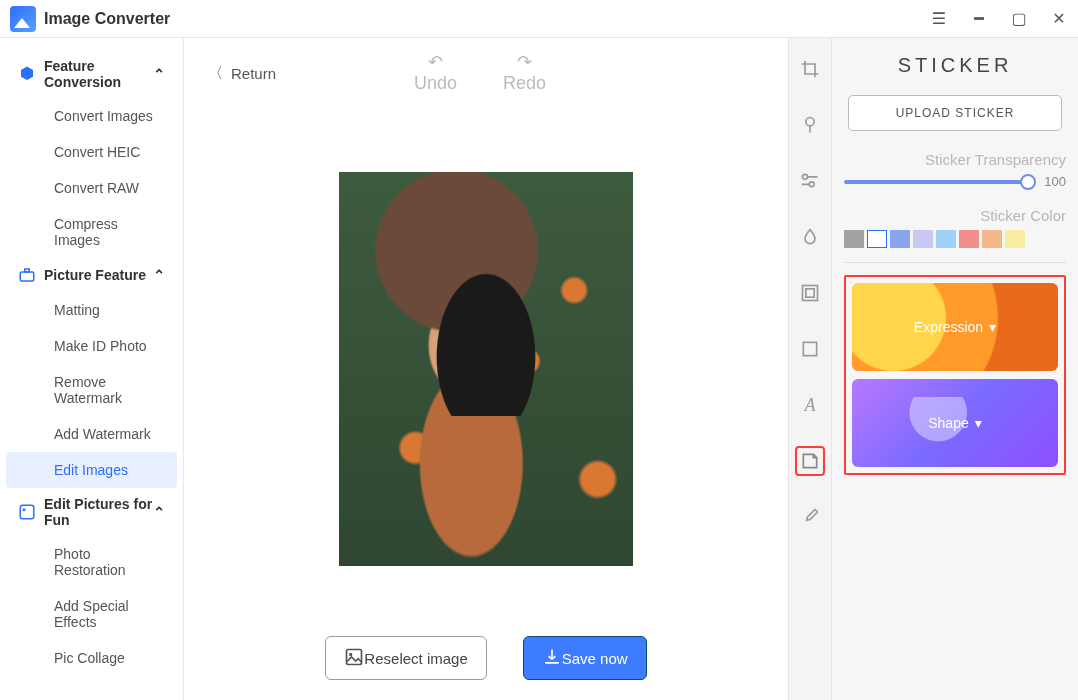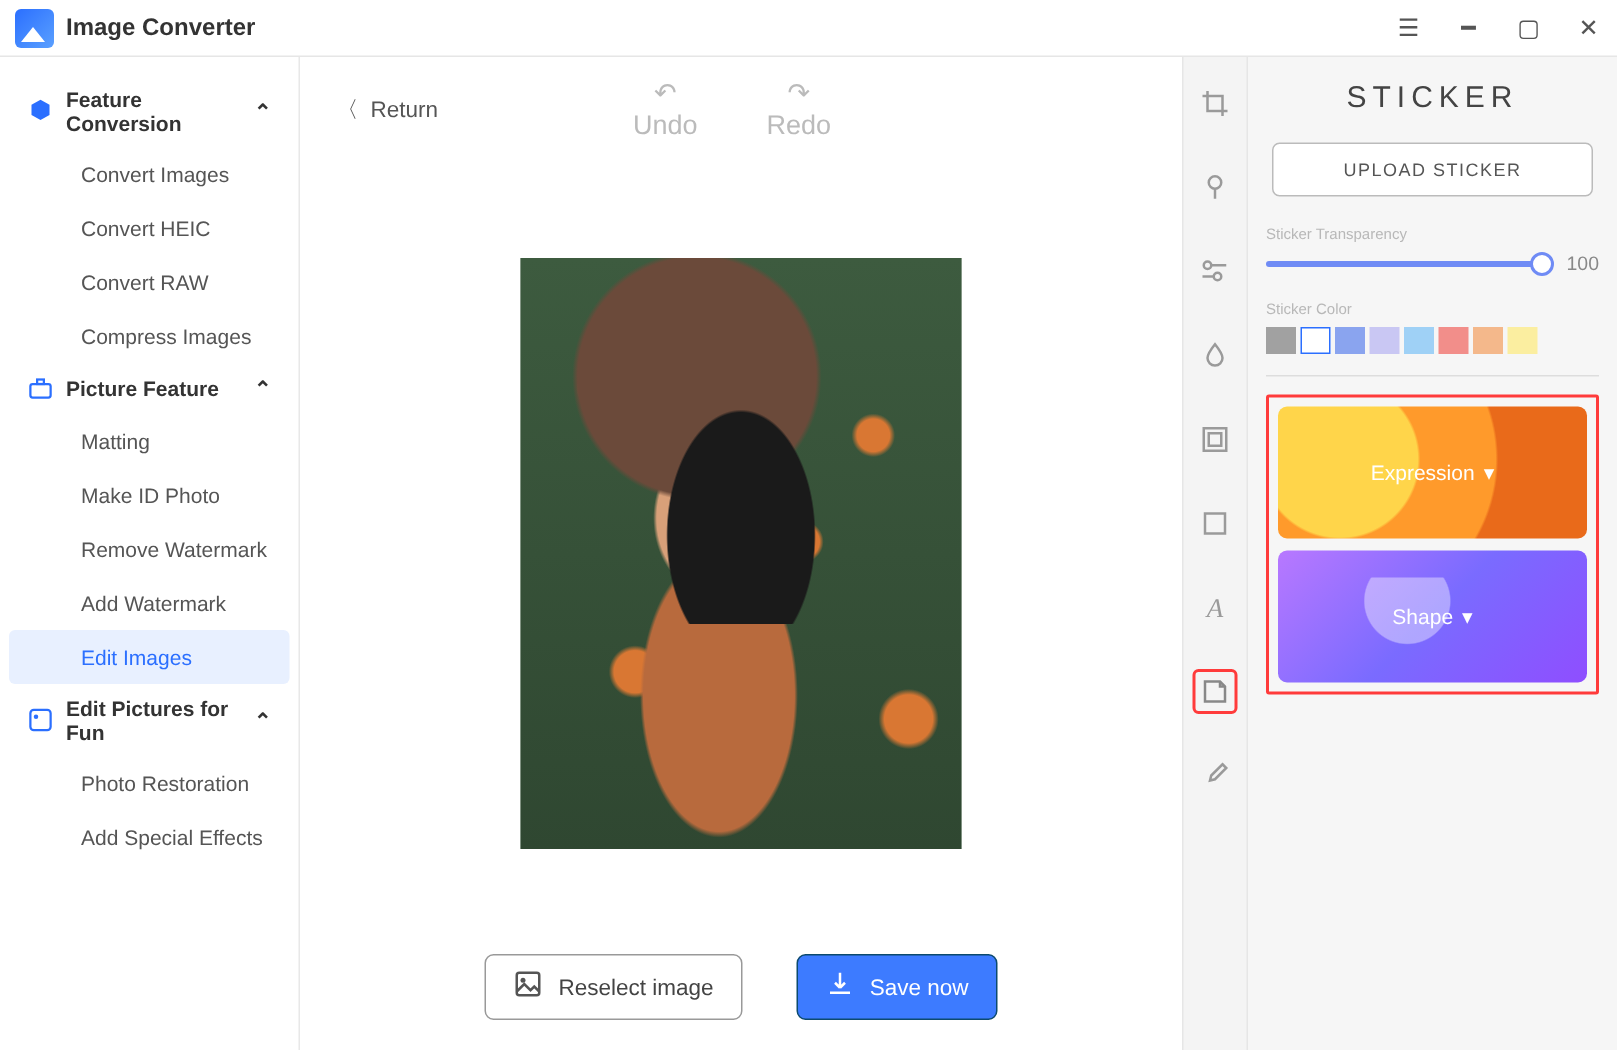--- a/index.html
+++ b/index.html
@@ -30,21 +30,21 @@
       position:absolute; left:4px; bottom:4px;
       border-left:8px solid transparent;
       border-right:8px solid transparent;
       border-bottom:10px solid #fff;
     }
     .app-title { font-size:16px; font-weight:600; color:#333; }
     .win-controls { margin-left:auto; display:flex; gap:22px; align-items:center; }
     .win-btn { width:18px; height:18px; display:flex; align-items:center; justify-content:center; cursor:pointer; color:#555; }
     .main { display:flex; height:calc(700px - 38px); }
     .sidebar {
-      width: 200px;
+      width: 184px;
       border-right: 1px solid #e8e8e8;
       padding-top: 12px;
     }
     .section-hdr {
       display:flex; align-items:center;
       padding: 8px 18px;
       font-weight:700; font-size:14px; color:#333;
       cursor:pointer;
     }
     .section-icon { width:18px; height:18px; margin-right:8px; display:flex; align-items:center; justify-content:center; }
@@ -104,21 +104,21 @@
       content:"";
       position:absolute; left:22%; top:12%; width:56%; height:50%;
       background: radial-gradient(ellipse at 50% 70%, #1a1a1a 0 42%, transparent 43%);
     }
     .bottom-actions {
       display:flex; justify-content:center; gap:36px;
       padding-top:18px;
     }
     .btn {
       height:44px; padding:0 18px; border-radius:6px;
-      display:flex; align-items:center; gap:10px; font-size:15px;
+      display:flex; align-items:center; font-size:15px;
       cursor:pointer;
     }
     .btn-outline { border:1px solid #999; background:#fff; color:#444; }
     .btn-primary { background:#3d7bff; color:#fff; border:1px solid #0c4a6e; }
     .iconsbar {
       width:44px;
       background:#f4f4f4;
       border-left:1px solid #e6e6e6;
       border-right:1px solid #e6e6e6;
       padding-top:16px;
@@ -136,21 +136,21 @@
       padding:16px 12px;
       position:relative;
     }
     .panel-title { text-align:center; font-size:20px; color:#444; letter-spacing:4px; margin-bottom:18px; }
     .upload-btn {
       width:214px; height:36px; margin:0 auto 20px auto;
       display:flex; align-items:center; justify-content:center;
       border:1px solid #bbb; background:#fff; border-radius:5px;
       font-size:12px; letter-spacing:1px; color:#555; cursor:pointer;
     }
-    .field-label { font-size:10px; color:#b8b8b8; margin-bottom:6px; }
+    .field-label { font-size:15px; color:#b8b8b8; margin-bottom:6px;text-align:right; }
     .slider-row { display:flex; align-items:center; gap:10px; margin-bottom:18px; }
     .slider {
       flex:1; height:4px; background:#6f8bf5; border-radius:2px; position:relative;
     }
     .slider-thumb {
       width:16px; height:16px; background:#fff; border:2px solid #6f8bf5; border-radius:50%;
       position:absolute; top:50%; transform:translate(-50%,-50%);
     }
     .slider-val { font-size:13px; color:#888; width:28px; text-align:right; }
     .swatches { display:flex; gap:3px; margin-top:4px; margin-bottom:14px; }
@@ -233,20 +233,21 @@
         <svg width="18" height="18" viewBox="0 0 24 24">
             <rect x="3" y="3" width="18" height="18" rx="3" fill="none" stroke="#2b6fff" stroke-width="2"></rect>
             <circle cx="8" cy="9" r="2" fill="#2b6fff"></circle>
           </svg>
       </span>
       <span>Edit Pictures for Fun</span>
       <span class="section-chevron">⌃</span>
     </div>
     <div class="sidebar-item">Photo Restoration</div>
     <div class="sidebar-item">Add Special Effects</div>
+    <div class="sidebar-item">Pic Collage</div>
   </div>
 
   <div class="editor">
     <div class="editor-top">
       <div class="return-link">
         <span>〈</span>
         <span>Return</span>
       </div>
       <div class="undo-redo">
         <div class="ur-item">

